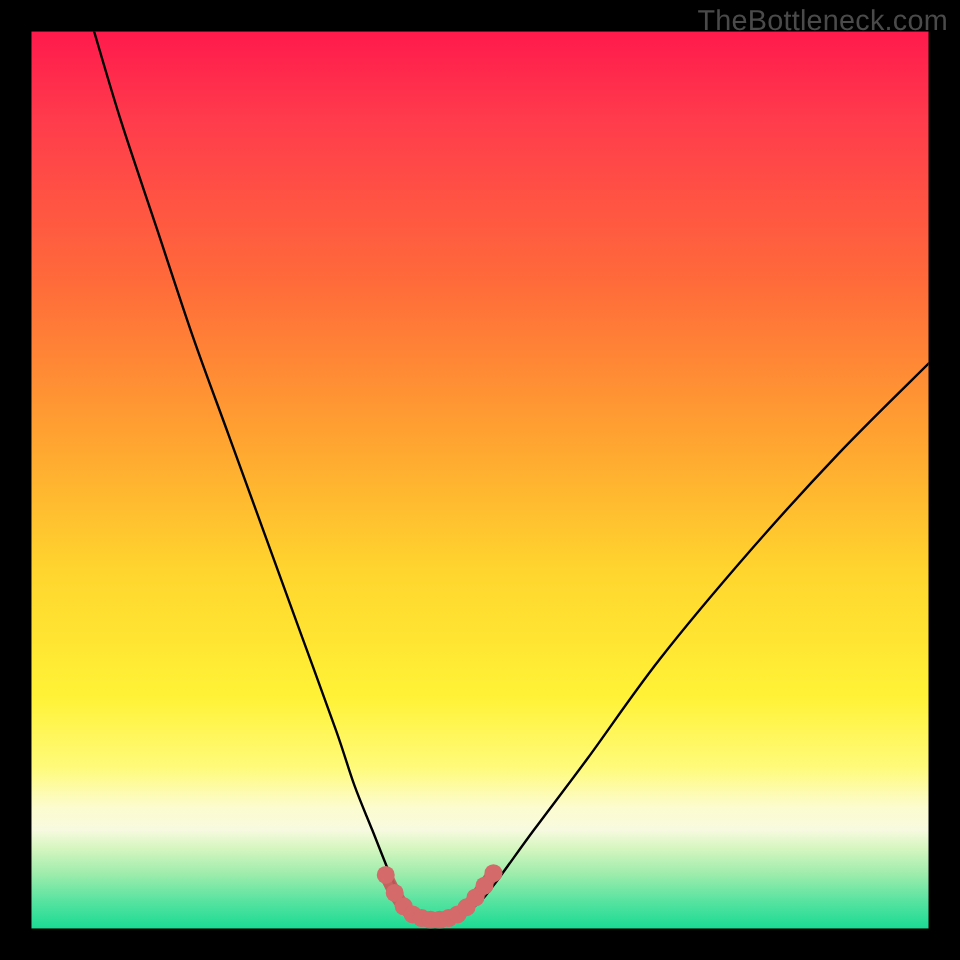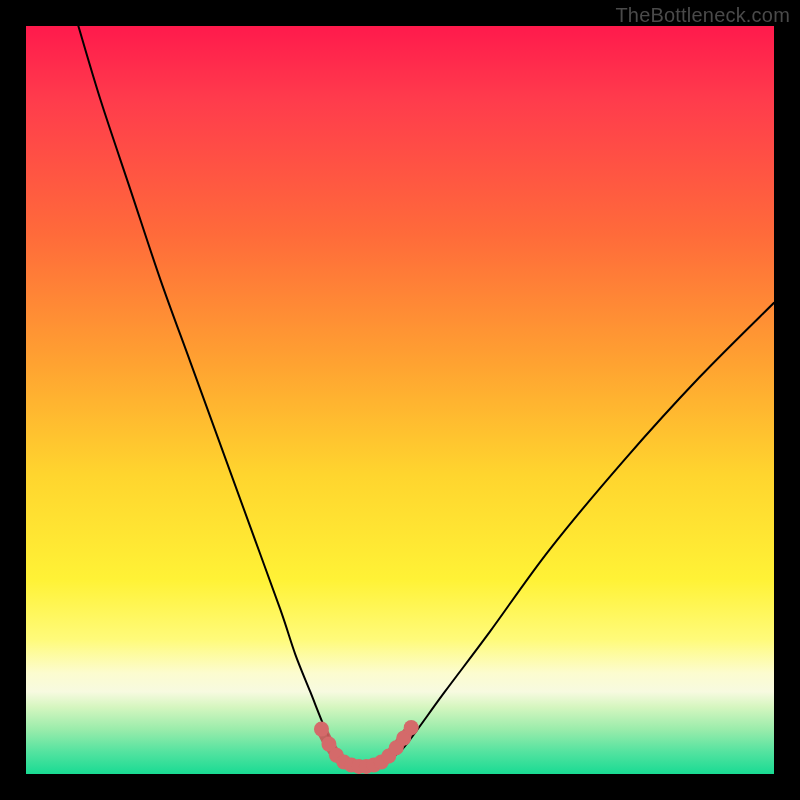--- a/index.html
+++ b/index.html
@@ -23,21 +23,21 @@
     top: 26px;
     width: 748px;
     height: 748px;
     overflow: hidden;
   }
   .watermark {
     position: absolute;
     top: 4px;
     right: 10px;
     color: #4a4a4a;
-    font-size: 20px;
+    font-size: 24px;
     font-weight: 500;
     letter-spacing: 0.2px;
     user-select: none;
   }
   svg { display: block; }
 </style>
 </head>
 <body>
 
 <div class="frame">

